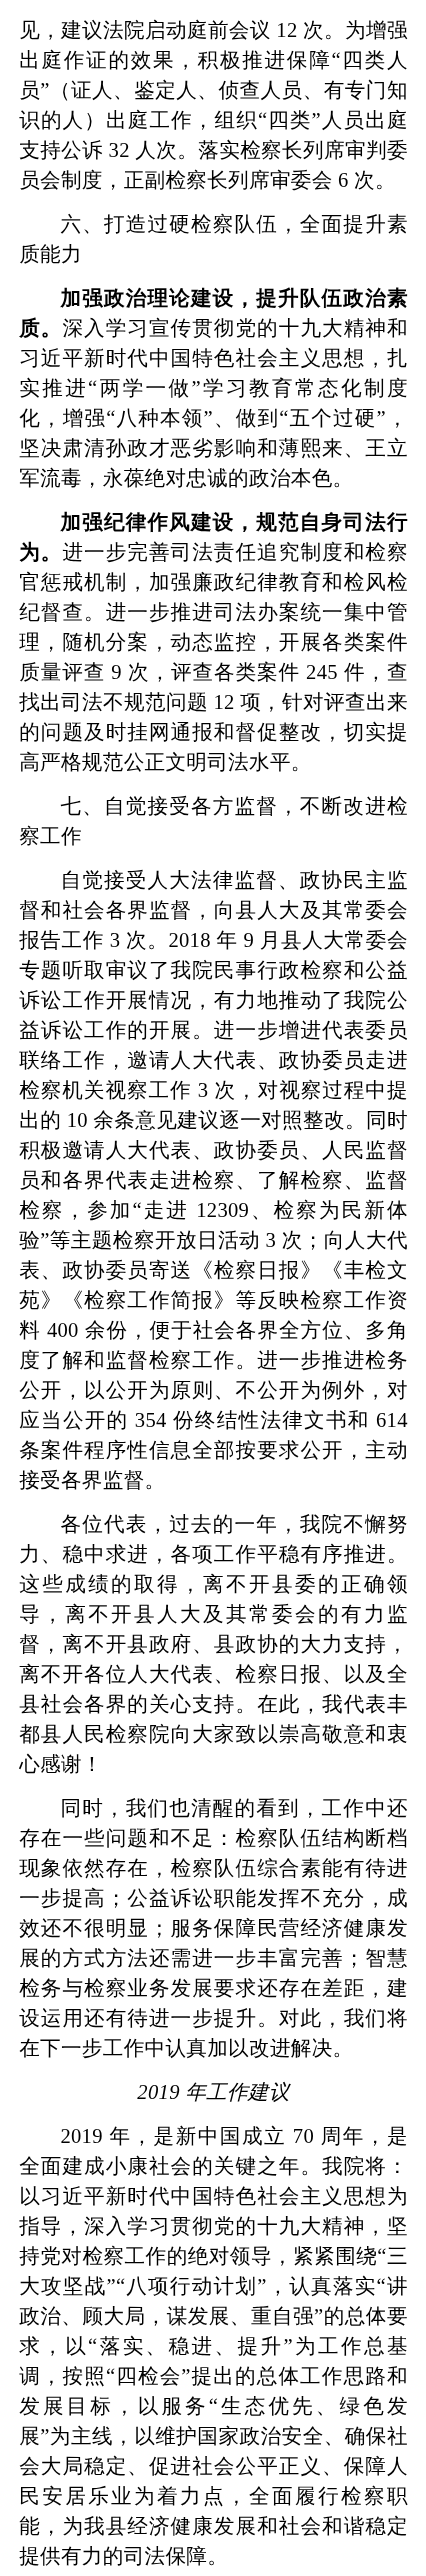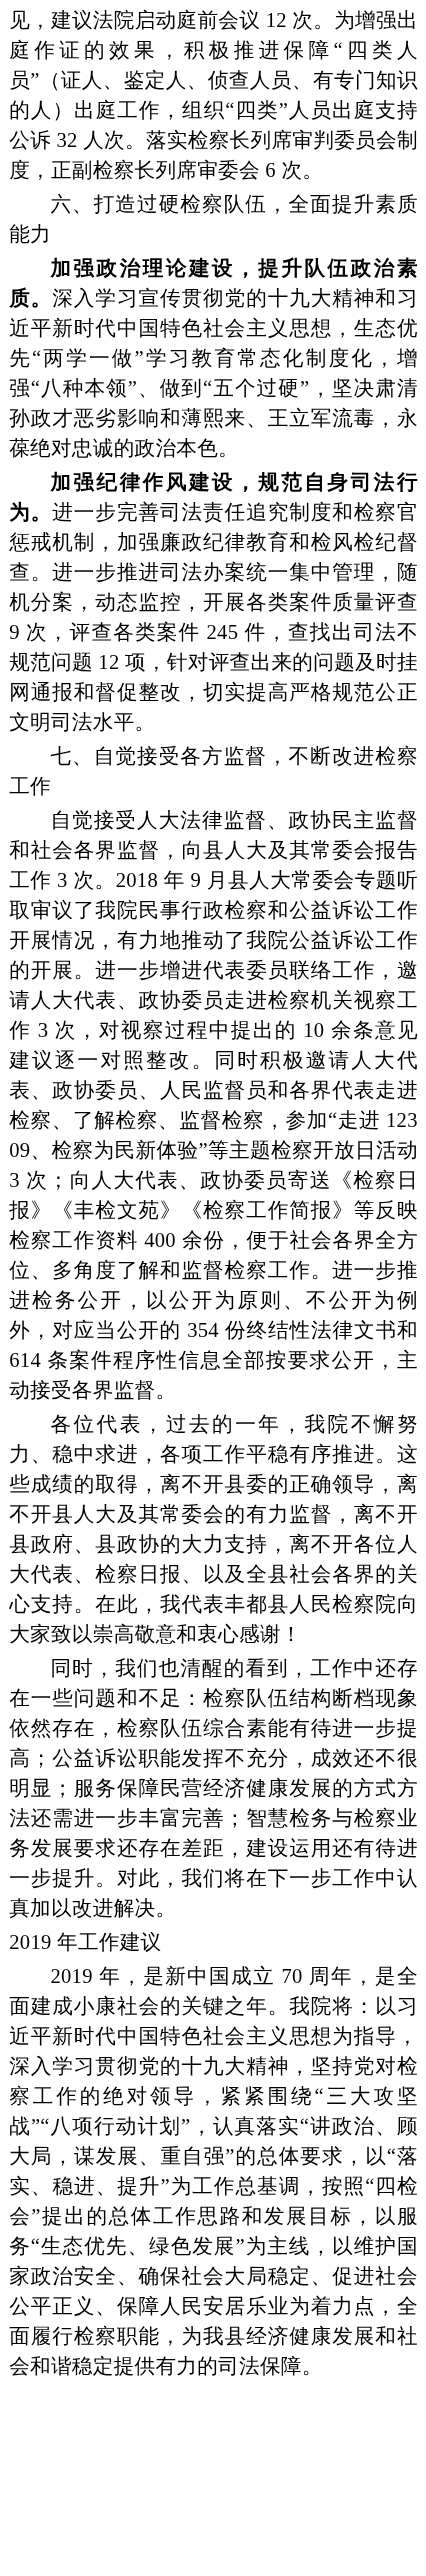--- a/index.html
+++ b/index.html
@@ -12,40 +12,41 @@
     width: 427px;
     box-sizing: border-box;
     padding: 1px 5.2px 20.6px 5.2px;
     font-family: "Liberation Serif", "DejaVu Serif", serif;
     font-size: 20.6px;
     line-height: 30px;
     text-align: justify;
     letter-spacing: 0.3px;
     word-break: break-all;
   }
-  .doc p { margin: 4px; }
+  .doc p { margin: 14px; }
   .blk-body, .blk-section { text-indent: 2em; }
   .blk-continuation { text-indent: 0; }
   .blk-center {
-    text-align: left;
+    text-align: center;
     text-indent: 0;
     margin: 30px 0;
+    font-style: italic;
   }
   .run-lead {
     font-weight: bold;
     font-family: "Liberation Sans", "DejaVu Sans", sans-serif;
   }
 </style>
 </head>
 <body style="background: rgb(255, 255, 255);">
 
 <div class="doc" style="color: rgb(0, 0, 0);">
     <p class="blk blk-continuation"><span class="run-normal">见，建议法院启动庭前会议 12 次。为增强出庭作证的效果，积极推进保障“四类人员”（证人、鉴定人、侦查人员、有专门知识的人）出庭工作，组织“四类”人员出庭支持公诉 32 人次。落实检察长列席审判委员会制度，正副检察长列席审委会 6 次。</span></p>
     <p class="blk blk-section"><span class="run-normal">六、打造过硬检察队伍，全面提升素质能力</span></p>
-    <p class="blk blk-body"><span class="run-lead">加强政治理论建设，提升队伍政治素质。</span><span class="run-normal">深入学习宣传贯彻党的十九大精神和习近平新时代中国特色社会主义思想，生态优先“两学一做”学习教育常态化制度化，增强“八种本领”、做到“五个过硬”，坚决肃清孙政才恶劣影响和薄熙来、王立军流毒，永葆绝对忠诚的政治本色。</span></p>
+    <p class="blk blk-body"><span class="run-lead">加强政治理论建设，提升队伍政治素质。</span><span class="run-normal">深入学习宣传贯彻党的十九大精神和习近平新时代中国特色社会主义思想，扎实推进“两学一做”学习教育常态化制度化，增强“八种本领”、做到“五个过硬”，坚决肃清孙政才恶劣影响和薄熙来、王立军流毒，永葆绝对忠诚的政治本色。</span></p>
     <p class="blk blk-body"><span class="run-lead">加强纪律作风建设，规范自身司法行为。</span><span class="run-normal">进一步完善司法责任追究制度和检察官惩戒机制，加强廉政纪律教育和检风检纪督查。进一步推进司法办案统一集中管理，随机分案，动态监控，开展各类案件质量评查 9 次，评查各类案件 245 件，查找出司法不规范问题 12 项，针对评查出来的问题及时挂网通报和督促整改，切实提高严格规范公正文明司法水平。</span></p>
     <p class="blk blk-section"><span class="run-normal">七、自觉接受各方监督，不断改进检察工作</span></p>
     <p class="blk blk-body"><span class="run-normal">自觉接受人大法律监督、政协民主监督和社会各界监督，向县人大及其常委会报告工作 3 次。2018 年 9 月县人大常委会专题听取审议了我院民事行政检察和公益诉讼工作开展情况，有力地推动了我院公益诉讼工作的开展。进一步增进代表委员联络工作，邀请人大代表、政协委员走进检察机关视察工作 3 次，对视察过程中提出的 10 余条意见建议逐一对照整改。同时积极邀请人大代表、政协委员、人民监督员和各界代表走进检察、了解检察、监督检察，参加“走进 12309、检察为民新体验”等主题检察开放日活动 3 次；向人大代表、政协委员寄送《检察日报》《丰检文苑》《检察工作简报》等反映检察工作资料 400 余份，便于社会各界全方位、多角度了解和监督检察工作。进一步推进检务公开，以公开为原则、不公开为例外，对应当公开的 354 份终结性法律文书和 614 条案件程序性信息全部按要求公开，主动接受各界监督。</span></p>
     <p class="blk blk-body"><span class="run-normal">各位代表，过去的一年，我院不懈努力、稳中求进，各项工作平稳有序推进。这些成绩的取得，离不开县委的正确领导，离不开县人大及其常委会的有力监督，离不开县政府、县政协的大力支持，离不开各位人大代表、检察日报、以及全县社会各界的关心支持。在此，我代表丰都县人民检察院向大家致以崇高敬意和衷心感谢！</span></p>
     <p class="blk blk-body"><span class="run-normal">同时，我们也清醒的看到，工作中还存在一些问题和不足：检察队伍结构断档现象依然存在，检察队伍综合素能有待进一步提高；公益诉讼职能发挥不充分，成效还不很明显；服务保障民营经济健康发展的方式方法还需进一步丰富完善；智慧检务与检察业务发展要求还存在差距，建设运用还有待进一步提升。对此，我们将在下一步工作中认真加以改进解决。</span></p>
     <p class="blk blk-center"><span class="run-normal">2019 年工作建议</span></p>
     <p class="blk blk-body"><span class="run-normal">2019 年，是新中国成立 70 周年，是全面建成小康社会的关键之年。我院将：以习近平新时代中国特色社会主义思想为指导，深入学习贯彻党的十九大精神，坚持党对检察工作的绝对领导，紧紧围绕“三大攻坚战”“八项行动计划”，认真落实“讲政治、顾大局，谋发展、重自强”的总体要求，以“落实、稳进、提升”为工作总基调，按照“四检会”提出的总体工作思路和发展目标，以服务“生态优先、绿色发展”为主线，以维护国家政治安全、确保社会大局稳定、促进社会公平正义、保障人民安居乐业为着力点，全面履行检察职能，为我县经济健康发展和社会和谐稳定提供有力的司法保障。</span></p>
   </div>
 
 

